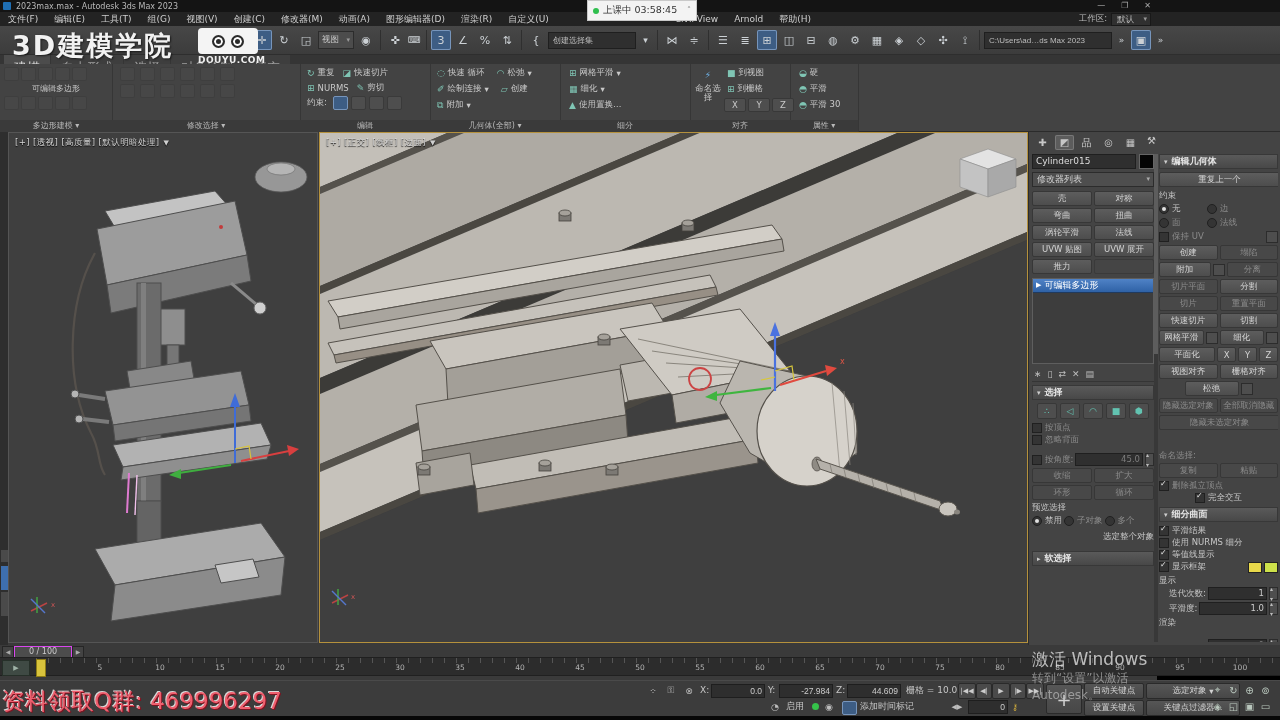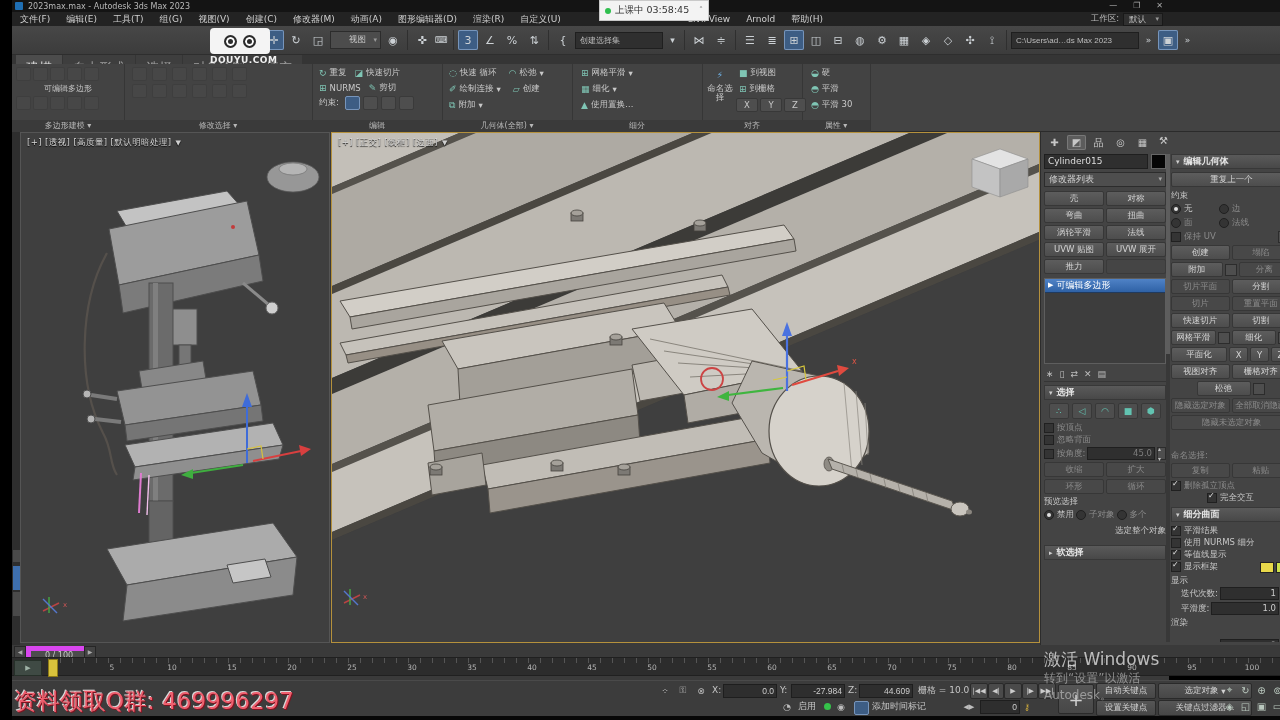--- a/index.html
+++ b/index.html
@@ -1,19 +1,19 @@
 <!DOCTYPE html>
 <html><head>
 <meta charset="utf-8">
 <style>
   html,body{margin:0;padding:0;background:#000;}
   body{width:1280px;height:720px;position:relative;font-family:"DejaVu Sans",sans-serif;overflow:hidden;
        -webkit-font-smoothing:antialiased;}
   .b{position:absolute;box-sizing:border-box;}
-  .screen{left:12px;top:0;width:1157px;height:720px;background:#3a3a3a;}
+  .screen{left:0;top:0;width:1157px;height:720px;background:#3a3a3a;}
 
   
   .titlebar{left:0;top:0;width:1280px;height:12px;background:#141414;color:#b9b9b9;font-size:8px;
             display:flex;align-items:center;gap:5px;padding-left:3px;}
   .appicon{width:8px;height:8px;background:#1f6fb4;border-radius:1px;flex:0 0 auto;}
   .winctl{position:absolute;right:6px;top:0;display:flex;gap:16px;color:#a8a8a8;font-size:8px;line-height:12px;}
   .menubar{left:0;top:12px;width:1280px;height:14px;background:#232323;display:flex;align-items:center;
            color:#cfcfcf;font-size:9px;}
   .menubar .mi{padding:0 8px;line-height:14px;white-space:nowrap;}
   .wspace{position:absolute;right:6px;top:12px;height:14px;display:flex;align-items:center;gap:4px;color:#bdbdbd;font-size:8.5px;}
@@ -22,21 +22,21 @@
 
   
   .toolbar{left:0;top:26px;width:1280px;height:29px;background:linear-gradient(#474747,#3c3c3c);
            border-bottom:1px solid #2e2e2e;display:flex;align-items:center;gap:2px;padding-left:230px;}
   .ticon{width:20px;height:20px;border-radius:2px;display:flex;align-items:center;justify-content:center;
          color:#ccd1d5;font-size:11px;flex:0 0 auto;}
   .ticon.small{width:15px;font-size:9px;}
   .ticon.active{background:#3d5d84;box-shadow:inset 0 0 0 1px #7795bb;}
   .tsep{width:1px;height:20px;background:#2f2f2f;margin:0 2px;flex:0 0 auto;}
   .tdrop{height:16px;background:#4c4c4c;border:1px solid #2c2c2c;color:#c8c8c8;font-size:8.5px;
-         display:flex;align-items:center;padding:0 14px 0 18px;position:relative;flex:0 0 auto;}
+         display:flex;align-items:center;padding:0 14px 0 3px;position:relative;flex:0 0 auto;}
   .tdrop::after{content:"▾";position:absolute;right:3px;font-size:7px;color:#999;}
   .tfield{height:15px;background:#2f2f2f;border:1px solid #1f1f1f;color:#bdbdbd;font-size:8px;padding:0 4px;flex:0 0 auto;}
 
   
   .rtabs{left:0;top:55px;width:1280px;height:9px;background:#353535;display:flex;gap:1px;padding-left:4px;}
   .rtab{font-size:13px;color:#9f9f9f;background:#3e3e3e;padding:8px 10px;line-height:9px;}
   .rtab.active{background:#4c4c4c;color:#e0e0e0;}
   .ribbon{left:0;top:64px;width:1280px;height:68px;background:#434343;border-bottom:1px solid #2b2b2b;}
   .rsec{position:absolute;top:0;height:68px;border-right:1px solid #363636;}
   .rsec .slabel{position:absolute;left:0;bottom:0;width:100%;height:12px;background:#3a3a3a;color:#b8b8b8;
@@ -109,21 +109,21 @@
   .numf{background:#2f2f2f;border:1px solid #1f1f1f;color:#ccc;font-size:8.5px;height:11px;line-height:11px;
         padding:0 2px;text-align:right;position:relative;}
   .numf.dim{color:#7d7d7d;}
   .spin{width:7px;height:11px;background:#4e4e4e;border:1px solid #2c2c2c;position:relative;flex:0 0 auto;}
   .spin::before{content:"▴";position:absolute;top:-3px;left:0px;font-size:6px;color:#bbb;}
   .spin::after{content:"▾";position:absolute;bottom:-3px;left:0px;font-size:6px;color:#bbb;}
   .cswatch{width:12px;height:9px;border:1px solid #222;}
 
   
   .framerow{left:0;top:645px;width:1280px;height:12px;background:#3a3a3a;}
-  .framebox{position:absolute;left:14px;top:1px;width:56px;height:10px;background:#4c4c4c;border:5px solid #d946ef;
+  .framebox{position:absolute;left:14px;top:1px;width:56px;height:10px;background:#4c4c4c;border:1px solid #d946ef;
             color:#ccc;font-size:8px;text-align:center;line-height:10px;}
   .farr{position:absolute;top:1px;width:10px;height:10px;background:#434343;border:1px solid #262626;color:#aaa;
         font-size:6px;text-align:center;line-height:10px;}
   .ruler{left:0;top:657px;width:1280px;height:19px;background:#2c2c2c;border-top:1px solid #202020;
          border-bottom:1px solid #202020;}
   .ruler .ticksbg{position:absolute;left:36px;top:0;right:0;height:5px;
         background:repeating-linear-gradient(90deg,#555 0 1px,transparent 1px 12px);}
   .tick{position:absolute;top:5px;transform:translateX(-50%);color:#b3b3b3;font-size:7.5px;}
   .playhead{position:absolute;left:36px;top:1px;width:8px;height:16px;background:#d9c33c;border:1px solid #8f7c16;}
   .trackico{position:absolute;left:2px;top:2px;width:26px;height:14px;background:#3f4a44;border:1px solid #263029;
@@ -639,21 +639,21 @@
         <span class="sico">⬢</span>
       </div>
       <div class="cb dim">
           <span class="box"></span>
           <span>按顶点</span>
         </div>
       <div class="cb dim">
           <span class="box"></span>
           <span>忽略背面</span>
         </div>
-      <div class="rowflex" style="margin-top:1px">
+      <div class="rowflex" style="margin-top:7px">
         <span class="cb dim">
             <span class="box"></span>
             <span>按角度:</span>
           </span>
         <span class="numf dim" style="flex:1">45.0</span>
         <span class="spin"></span>
       </div>
       <div class="row2">
         <span class="btn dim">收缩</span>
         <span class="btn dim">扩大</span>
@@ -904,20 +904,21 @@
     <span class="navico" style="left:1242px;top:18px">▣</span>
     <span class="navico" style="left:1258px;top:18px">▭</span>
     <span class="navico" style="left:1210px;top:2px">⌖</span>
     <span class="navico" style="left:1226px;top:2px">↻</span>
     <span class="navico" style="left:1210px;top:18px">◈</span>
     <span class="navico" style="left:1226px;top:18px">◱</span>
   </div>
 
   <div class="b blackbar"></div>
 
+  <div class="b wm-brand">3D建模学院</div>
   <div class="b wm-logo">
     <span class="wm-eye"></span>
       <span class="wm-eye"></span>
   </div>
   <div class="b wm-site">DOUYU.COM</div>
 
   <div class="b recpill">
     <span class="recdot"></span>
     <span>上课中 03:58:45</span>
     <span style="margin-left:auto;color:#888;font-size:8px">˄</span>

